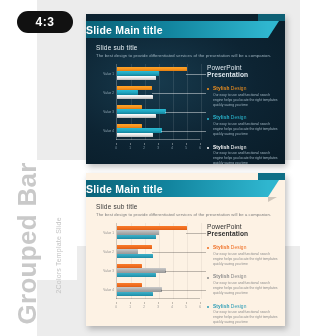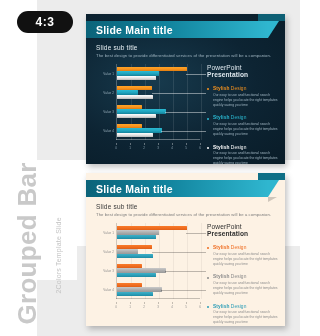--- a/index.html
+++ b/index.html
@@ -76,21 +76,21 @@
   }
 
   
   .title-band {
     position:absolute; left:0; top:7px; height:17px; width:182px;
     background: linear-gradient(90deg,#0b6379 0%,#12849e 45%,#2fb6cf 100%);
     display:flex; align-items:center;
   }
   .title-band-text {
     color:#ffffff; font-size:10.5px; font-weight:bold;
-    padding-left:10px; letter-spacing:.2px;
+    padding-left:0; letter-spacing:.2px;
   }
   .title-notch {
     position:absolute; top:7px; left:182px;
     width:0; height:0;
     border-top:17px solid #2fb6cf;
     border-right:11px solid transparent;
   }
   .title-tab {
     position:absolute; top:0px; left:172px;
     width:27px; height:7px;

